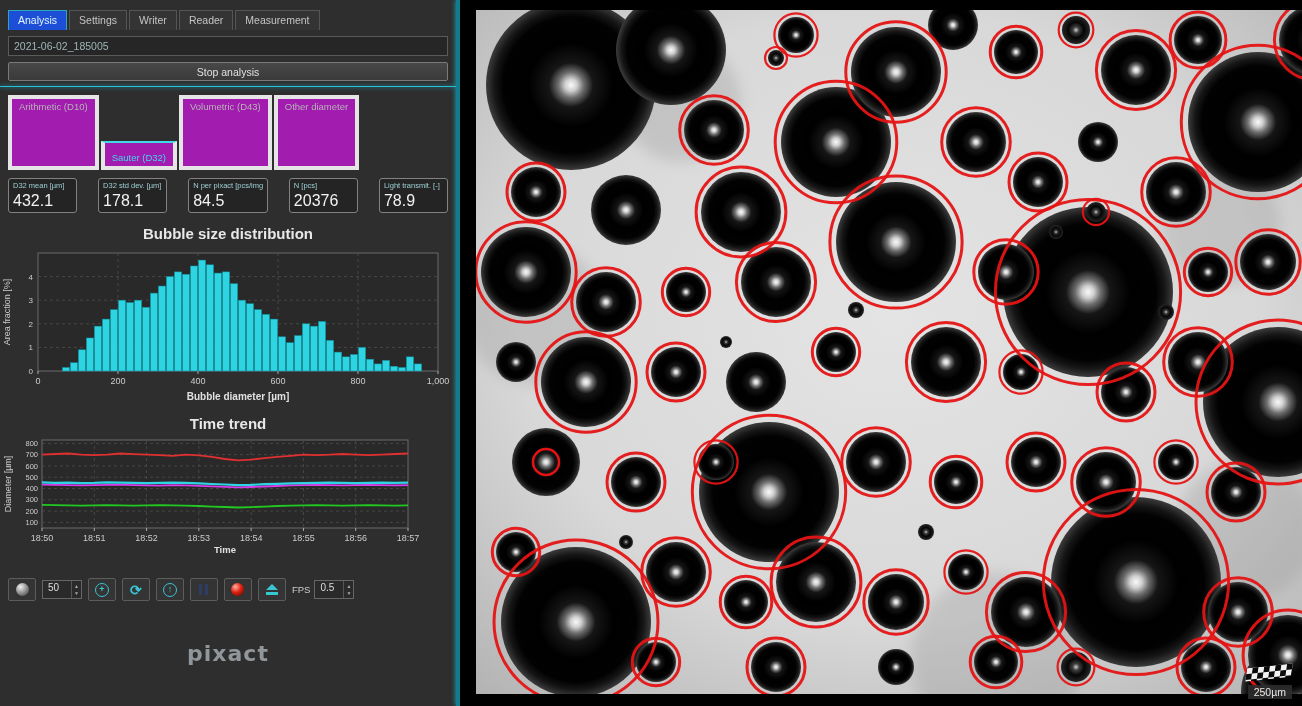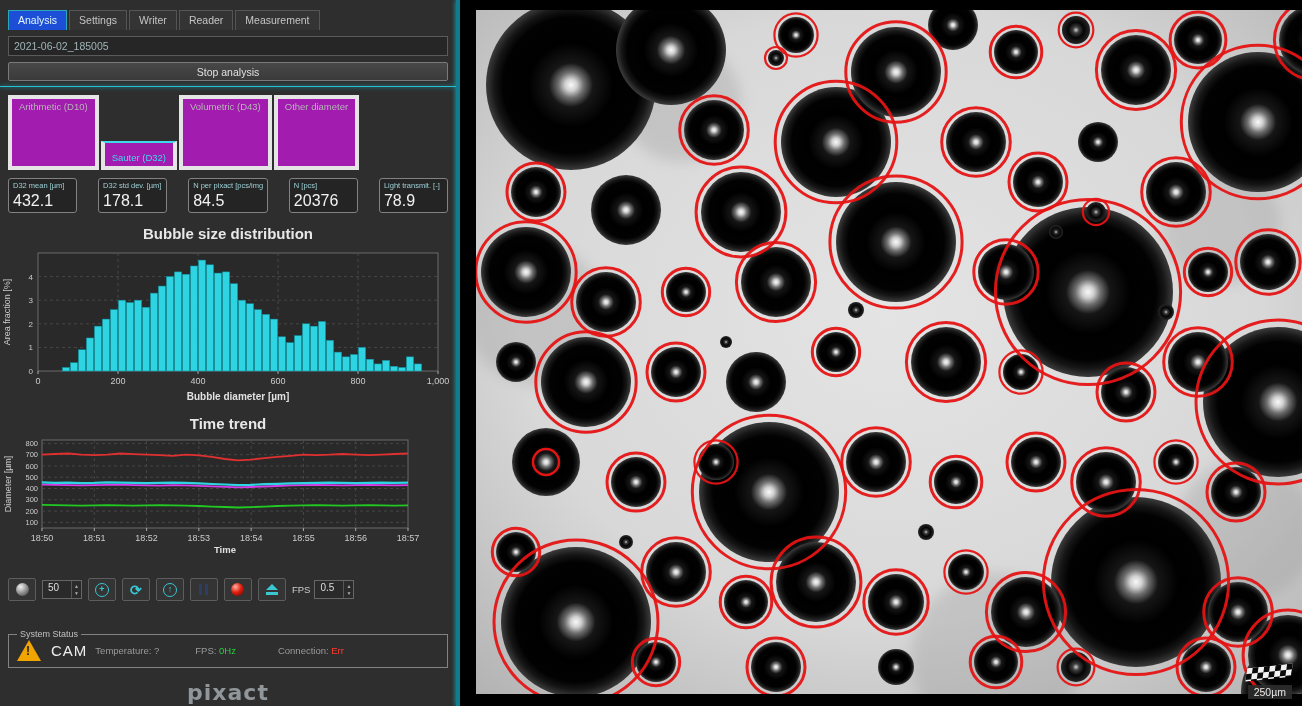--- a/index.html
+++ b/index.html
@@ -47,21 +47,21 @@
   .status legend{font-size:9px;color:#c0c0c0;padding:0 3px;}
   .status-row{display:flex;align-items:center;}
   .warn{width:0;height:0;border-left:12px solid transparent;border-right:12px solid transparent;border-bottom:21px solid #f0a500;position:relative;flex:none;}
   .warn span{position:absolute;left:-3px;top:4px;color:#222;font-weight:bold;font-size:12px;}
   .dev{font-size:15px;color:#ededed;margin-left:10px;letter-spacing:1px;}
   .temp{font-size:9.5px;color:#9a9a9a;margin-left:8px;}
   .fpsgroup{margin-left:36px;font-size:9.5px;color:#9a9a9a;}
   .ok{color:#27d040;}
   .conngroup{margin-left:42px;font-size:9.5px;color:#9a9a9a;}
   .err{color:#ff3b30;}
-  .logo{text-align:center;color:#90969a;font-size:22px;font-weight:bold;letter-spacing:1px;margin-top:12px;font-family:"DejaVu Sans",sans-serif;}
+  .logo{text-align:center;color:#90969a;font-size:22px;font-weight:bold;letter-spacing:1px;margin-top:24px;font-family:"DejaVu Sans",sans-serif;}
   
   .divider{width:4px;flex:none;background:#117c8d;box-shadow:0 0 5px #18b7c9;}
   .right{flex:1;position:relative;background:#000;}
   #bubbleSvg{position:absolute;left:16px;top:10px;}
   .scalebox{position:absolute;right:10px;bottom:7px;text-align:center;}
   .checker{width:46px;height:13px;background:repeating-conic-gradient(#0a0a0a 0% 25%,#f2f2f2 0% 50%);background-size:11.5px 11.5px;display:inline-block;transform:rotate(-6deg) skewX(-14deg);}
   .scale-label{display:block;margin-top:2px;background:rgba(45,45,45,.88);color:#e8e8e8;font-size:10.5px;padding:1px 6px;width:max-content;margin-left:auto;}
   svg text{font-family:"Liberation Sans",sans-serif;}
 </style>
 </head>
@@ -273,38 +273,20 @@
           <div class="spin">
             <span class="val">0.5</span>
             <div class="arrows">
               <span>▲</span>
               <span>▼</span>
             </div>
           </div>
         </div>
       </div>
 
-    <fieldset class="status">
-      <legend>System Status</legend>
-      <div class="status-row">
-        <div class="warn">
-            <span>!</span>
-          </div>
-        <span class="dev">CAM</span>
-        <span class="temp">Temperature: ?</span>
-        <span class="fpsgroup">
-          <span>FPS:</span>
-          <span class="ok">0Hz</span>
-        </span>
-        <span class="conngroup">
-          <span>Connection:</span>
-          <span class="err">Err</span>
-        </span>
-      </div>
-    </fieldset>
 
     <div class="logo">pixact</div>
   </div>
 
   <div class="divider"></div>
 
   <div class="right">
     <svg id="bubbleSvg" width="826" height="684" viewBox="0 0 826 684">
       <defs>
         <radialGradient id="bubL">

